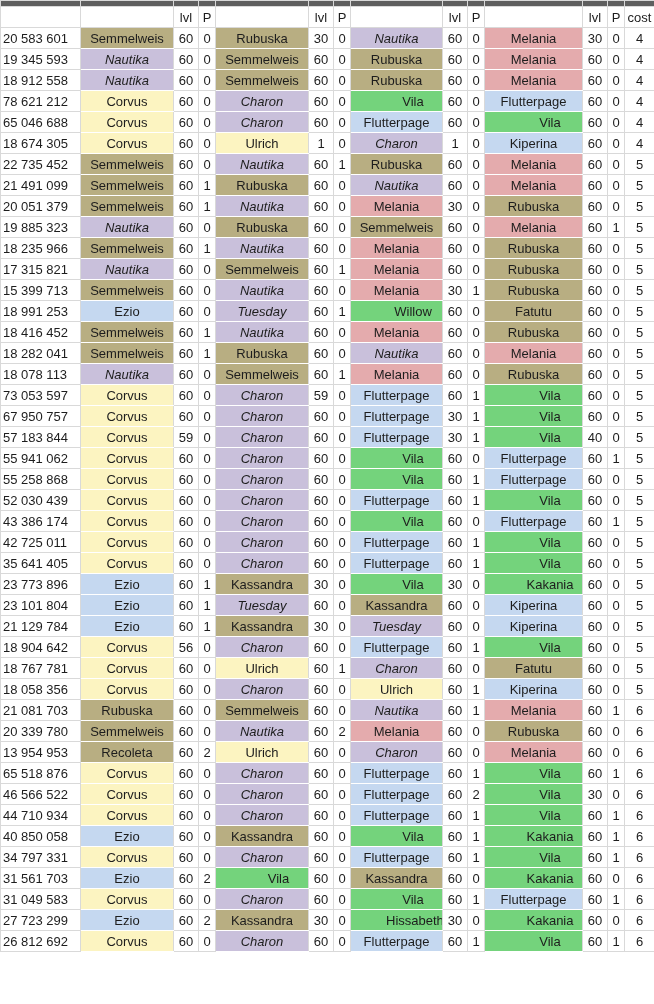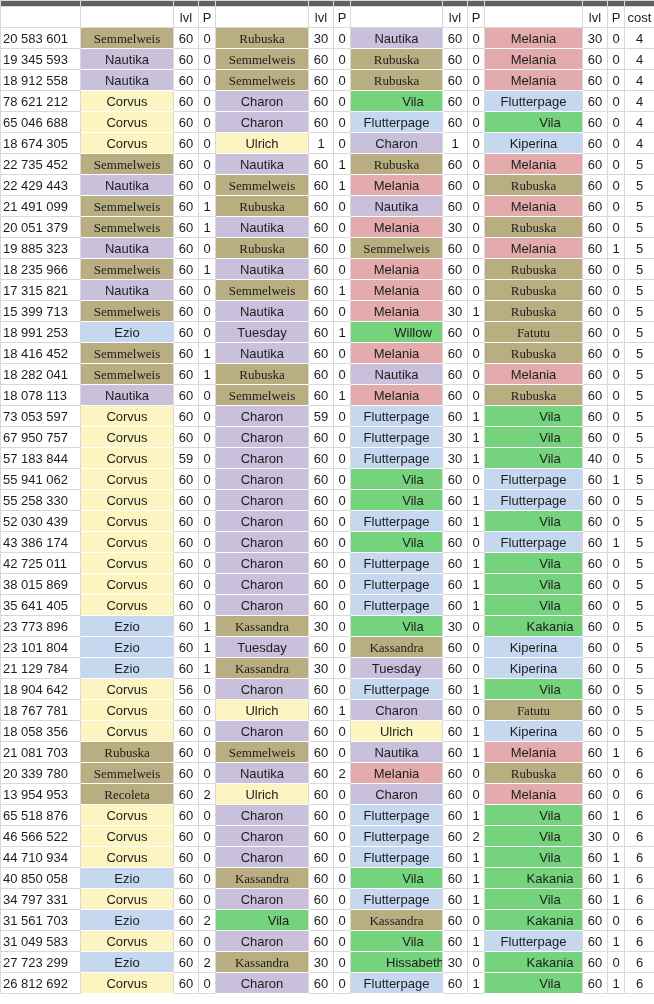--- a/index.html
+++ b/index.html
@@ -12,22 +12,22 @@
   td,th{
     border:1px solid #d9d9d9;
     padding:0 2px;height:20px;line-height:19px;
     font-weight:normal;text-align:center;overflow:hidden;white-space:nowrap;
   }
   tr.strip td{height:5px;line-height:5px;background:#5f5f5f;border-color:#d9d9d9;padding:0;}
   td.idcell{text-align:center;padding-right:18px;background:#ffffff;}
   td.name{border-top:1px solid #ffffff;border-bottom:1px solid #ffffff;}
   td.num{background:#ffffff;}
   
-  .c-tan{background:#b8ae82;font-family:Liberation Serif, serif;}
-  .c-lavender{background:#c9c0db;}
+  .c-tan{background:#b8ae82;}
+  .c-lavender{background:#c9c0db;font-style:italic;}
   .c-yellow{background:#fcf4c1;}
   .c-green{background:#74d37c;padding-left:35px;}
   .c-blue{background:#c5d8f0;margin-top:32px;}
   .c-pink{background:#e4abad;}
 </style>
 </head>
 <body>
 
 <table>
   <colgroup>
@@ -185,36 +185,20 @@
         <td class="num">1</td>
         <td class="name c-tan">Rubuska</td>
         <td class="num">60</td>
         <td class="num">0</td>
         <td class="name c-pink">Melania</td>
         <td class="num">60</td>
         <td class="num">0</td>
         <td class="num">5</td>
       </tr>
       <tr>
-        <td class="idcell">22 429 443</td>
-        <td class="name c-lavender">Nautika</td>
-        <td class="num">60</td>
-        <td class="num">0</td>
-        <td class="name c-tan">Semmelweis</td>
-        <td class="num">60</td>
-        <td class="num">1</td>
-        <td class="name c-pink">Melania</td>
-        <td class="num">60</td>
-        <td class="num">0</td>
-        <td class="name c-tan">Rubuska</td>
-        <td class="num">60</td>
-        <td class="num">0</td>
-        <td class="num">5</td>
-      </tr>
-      <tr>
         <td class="idcell">21 491 099</td>
         <td class="name c-tan">Semmelweis</td>
         <td class="num">60</td>
         <td class="num">1</td>
         <td class="name c-tan">Rubuska</td>
         <td class="num">60</td>
         <td class="num">0</td>
         <td class="name c-lavender">Nautika</td>
         <td class="num">60</td>
         <td class="num">0</td>
@@ -425,21 +409,21 @@
         <td class="num">0</td>
         <td class="name c-green">Vila</td>
         <td class="num">60</td>
         <td class="num">0</td>
         <td class="name c-blue">Flutterpage</td>
         <td class="num">60</td>
         <td class="num">1</td>
         <td class="num">5</td>
       </tr>
       <tr>
-        <td class="idcell">55 258 330</td>
+        <td class="idcell">55 258 868</td>
         <td class="name c-yellow">Corvus</td>
         <td class="num">60</td>
         <td class="num">0</td>
         <td class="name c-lavender">Charon</td>
         <td class="num">60</td>
         <td class="num">0</td>
         <td class="name c-green">Vila</td>
         <td class="num">60</td>
         <td class="num">1</td>
         <td class="name c-blue">Flutterpage</td>
@@ -474,36 +458,20 @@
         <td class="name c-green">Vila</td>
         <td class="num">60</td>
         <td class="num">0</td>
         <td class="name c-blue">Flutterpage</td>
         <td class="num">60</td>
         <td class="num">1</td>
         <td class="num">5</td>
       </tr>
       <tr>
         <td class="idcell">42 725 011</td>
-        <td class="name c-yellow">Corvus</td>
-        <td class="num">60</td>
-        <td class="num">0</td>
-        <td class="name c-lavender">Charon</td>
-        <td class="num">60</td>
-        <td class="num">0</td>
-        <td class="name c-blue">Flutterpage</td>
-        <td class="num">60</td>
-        <td class="num">1</td>
-        <td class="name c-green">Vila</td>
-        <td class="num">60</td>
-        <td class="num">0</td>
-        <td class="num">5</td>
-      </tr>
-      <tr>
-        <td class="idcell">38 015 869</td>
         <td class="name c-yellow">Corvus</td>
         <td class="num">60</td>
         <td class="num">0</td>
         <td class="name c-lavender">Charon</td>
         <td class="num">60</td>
         <td class="num">0</td>
         <td class="name c-blue">Flutterpage</td>
         <td class="num">60</td>
         <td class="num">1</td>
         <td class="name c-green">Vila</td>

